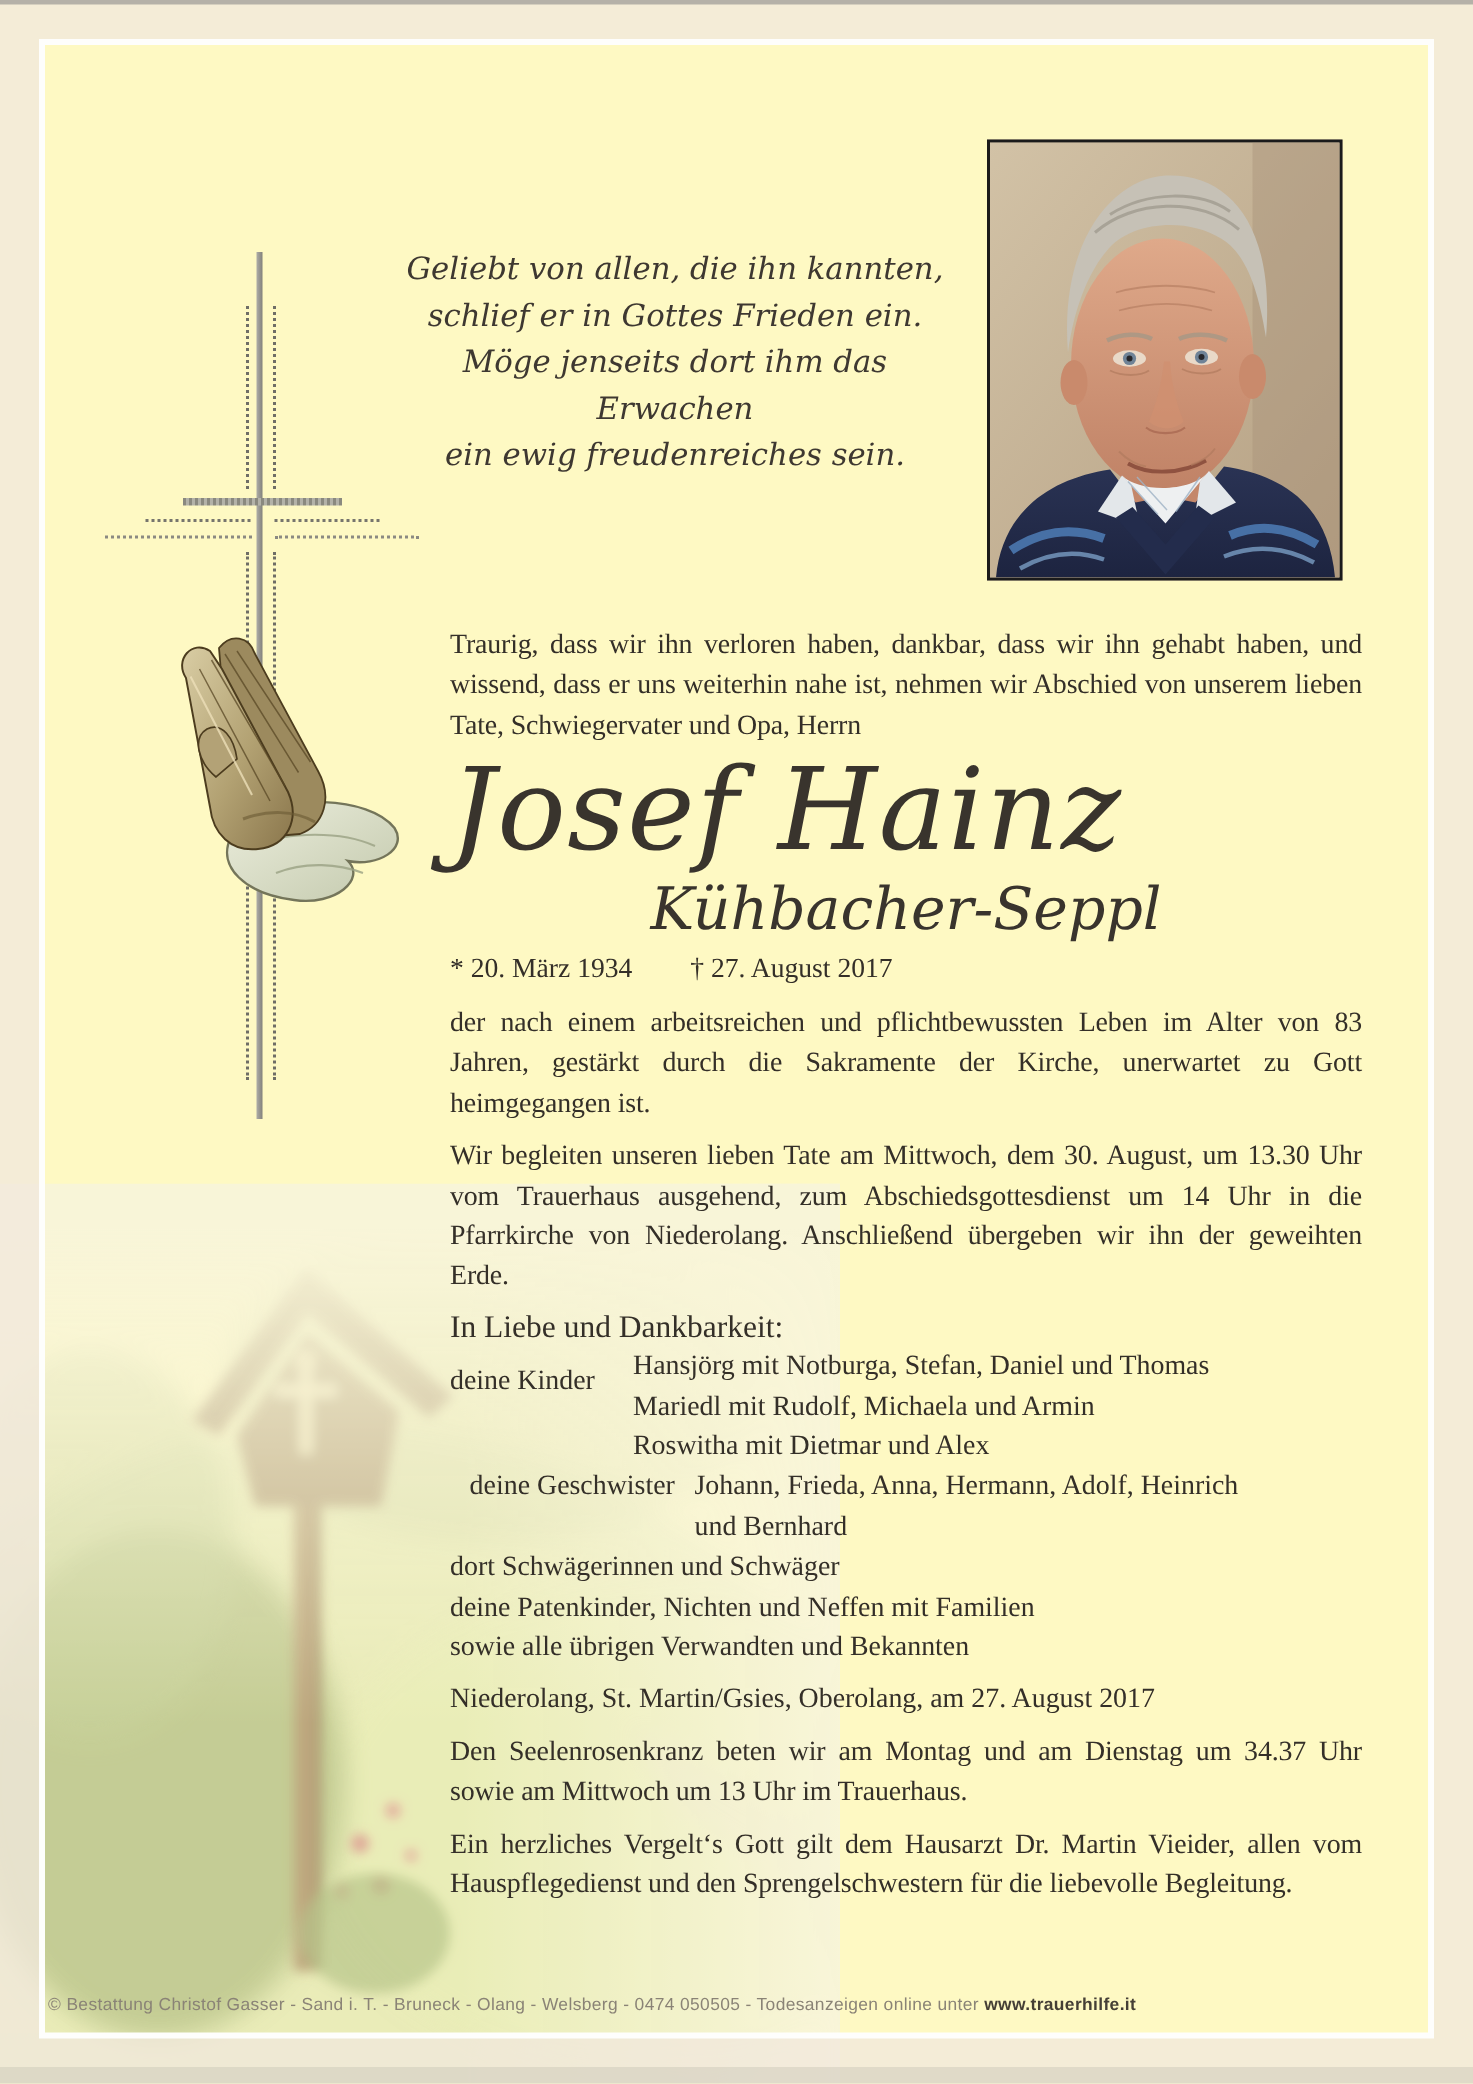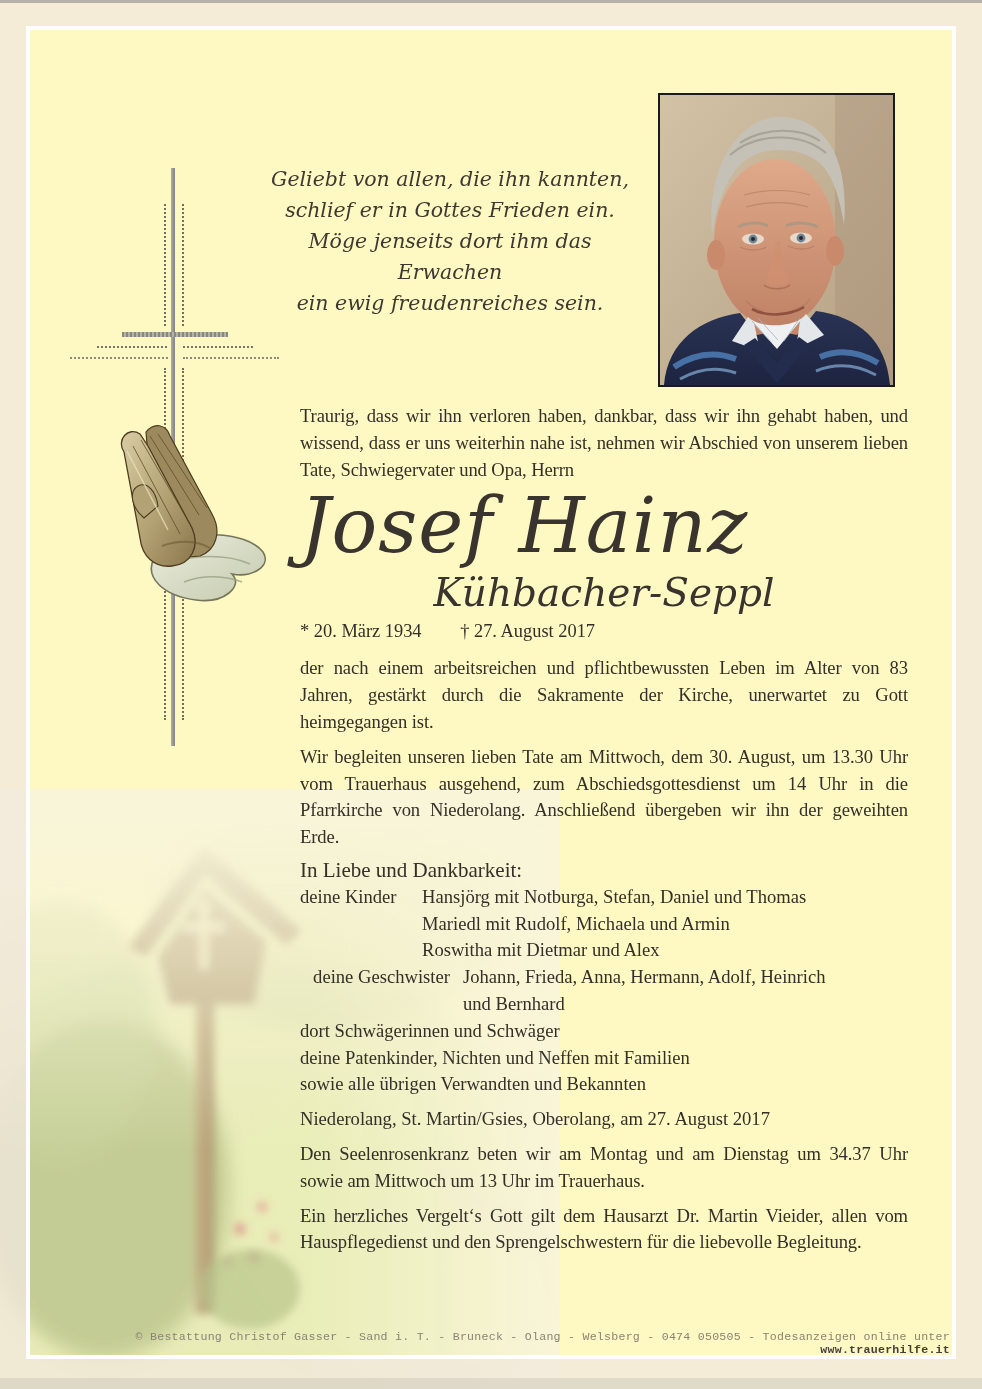--- a/index.html
+++ b/index.html
@@ -38,44 +38,44 @@
     background:repeating-linear-gradient(90deg,#8a897f 0 2px,#b3b2a8 2px 4px);}
   .ch-dot{height:0;border-top:2px dotted #76756d;}
   .chd-l{left:97px;top:346px;width:70px;}
   .chd-r{left:183px;top:346px;width:70px;}
   .ch-long{height:0;border-top:2px dotted #8b8a82;}
   .chl-l{left:70px;top:357px;width:98px;}
   .chl-r{left:183px;top:357px;width:96px;}
   
   .hands{position:absolute;left:100px;top:418px;width:178px;height:198px;z-index:6;}
   
-  .main{position:absolute;left:300px;top:403px;width:608px;z-index:6;}
+  .main{position:absolute;left:300px;top:417px;width:608px;z-index:6;}
   .body{font-size:18.6px;line-height:26.8px;text-align:justify;margin:0;letter-spacing:-0.1px;}
   .name{margin:2px 0 0;text-align:left;font-family:"DejaVu Serif",serif;font-style:italic;
     font-weight:normal;font-size:76px;line-height:82px;color:#39342d;letter-spacing:1px;}
   .nickname{margin:4px 0 0;text-align:center;font-family:"DejaVu Serif",serif;font-style:italic;
     font-weight:normal;font-size:39px;line-height:43px;color:#39342d;}
   .dates{margin:7px 0 0;text-align:left;font-size:18.4px;line-height:21px;}
   .dates span{display:inline-block;}
   .dates .birth{margin-right:34px;}
   .p1{margin-top:13px;}
   .p2{margin-top:8px;}
   .closing{margin:6px 0 0;font-size:21px;line-height:26.8px;}
   .fam{font-size:18.6px;line-height:26.8px;}
   .fam-row{display:flex;}
   .fam-label{flex:none;}
-  .fl-1{width:122px;}
+  .fl-1{width:122px;margin-top:10px;}
   .fl-2{width:163px;text-align:center;}
   .fam-lines{flex:auto;}
   .place{margin-top:8px;font-size:18.6px;line-height:26.8px;}
   .rosary{margin-top:8px;}
   .thanks{margin-top:8px;}
   
-  .footer{position:absolute;left:44px;right:32px;top:1330px;text-align:right;z-index:6;
-    font-family:Liberation Mono, monospace;font-size:11.6px;letter-spacing:.25px;color:#8a8376;}
+  .footer{position:absolute;left:32px;right:32px;top:1330px;text-align:left;z-index:6;
+    font-family:Liberation Sans, sans-serif;font-size:11.6px;letter-spacing:.25px;color:#8a8376;}
   .footer b{color:#453f36;}
 </style>
 </head>
 <body>
 
 <div class="page">
 
   <svg class="meadow" viewBox="0 0 560 600" aria-hidden="true">
     <defs>
       <filter id="blur8" x="-30%" y="-30%" width="160%" height="160%">

